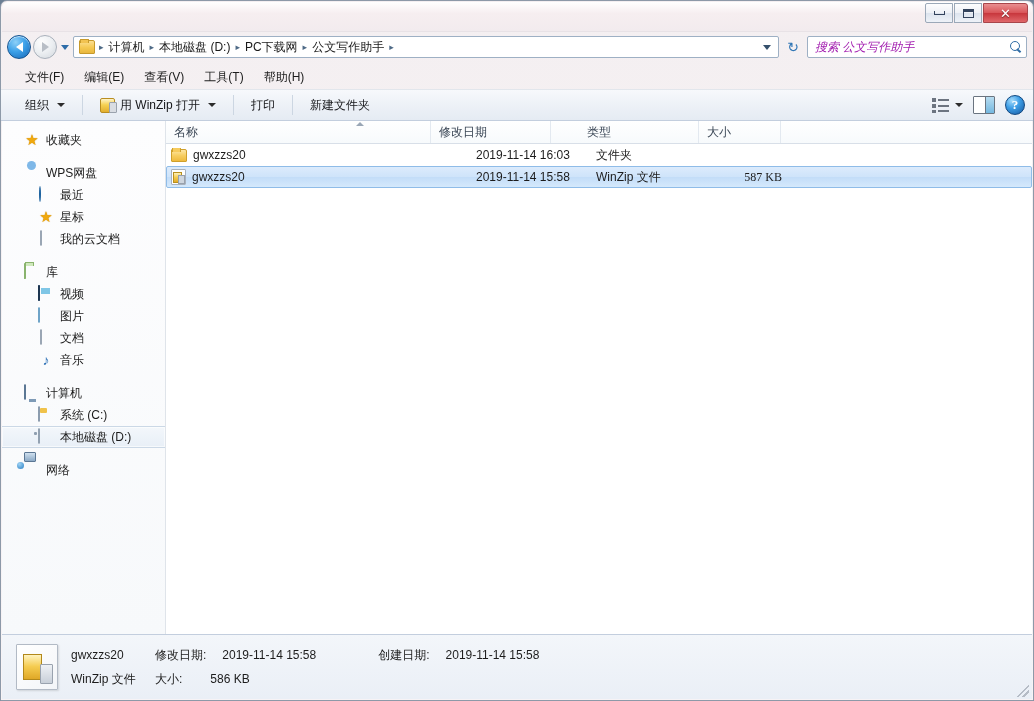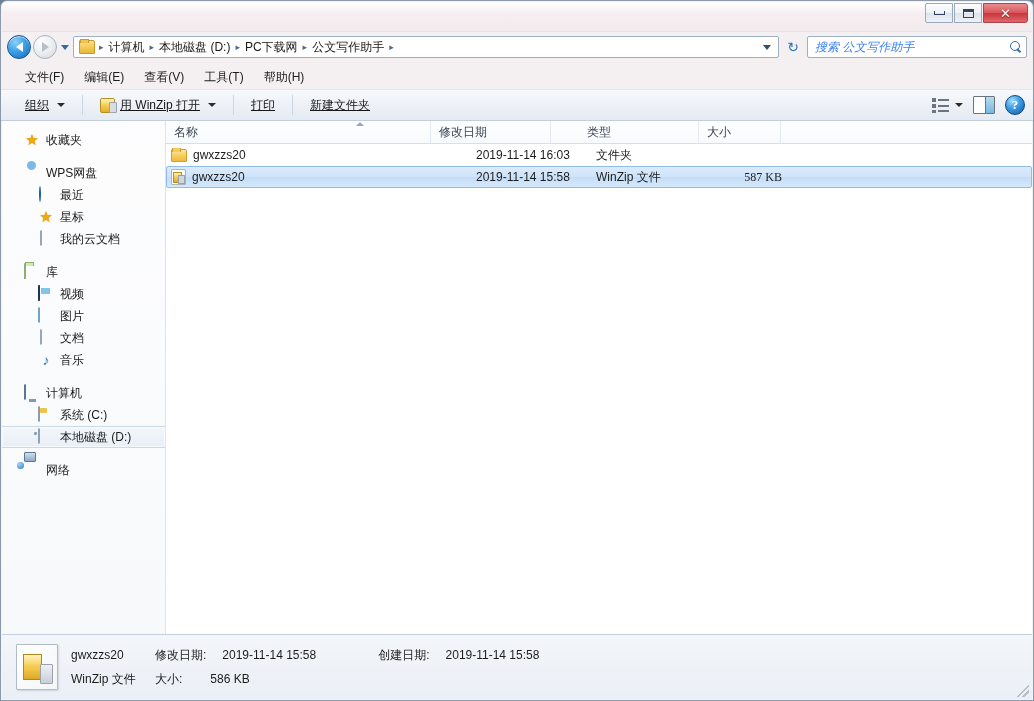--- a/index.html
+++ b/index.html
@@ -124,21 +124,21 @@
     width: 22px; height: 22px; margin: 0 3px;
     display: flex; align-items: center; justify-content: center;
     color: #2f75b5; font-size: 14px; cursor: default;
   }
   .searchbox {
     width: 220px; height: 22px;
     background: #fff; border: 1px solid #9eb0c4; border-radius: 2px;
     display: flex; align-items: center; padding: 0 4px 0 7px;
   }
   .searchbox .ph {
-    flex: 1; color: #3b82f6; font-style: italic; font-size: 12px;
+    flex: 1; color: #a21caf; font-style: italic; font-size: 12px;
     white-space: nowrap; overflow: hidden;
   }
   .mag {
     width: 12px; height: 12px; position: relative; flex: 0 0 auto;
   }
   .mag:before {
     content: ''; position: absolute; left: 0; top: 0;
     width: 8px; height: 8px; border: 1.6px solid #2f6ca5; border-radius: 50%;
   }
   .mag:after {
@@ -163,21 +163,20 @@
     background: linear-gradient(to bottom, #f7f9fc 0%, #edf1f7 50%, #e5ebf3 100%);
     border-top: 1px solid #e2e6ec;
     border-bottom: 1px solid #c3cede;
     display: flex; align-items: center; padding: 0 8px 0 14px;
   }
   .tbtn {
     display: flex; align-items: center; gap: 5px;
     padding: 4px 9px; color: #16171a; font-size: 12px; cursor: default;
     border: 1px solid transparent; border-radius: 3px;
     white-space: nowrap;
-    text-decoration: underline;
   }
   .tcaret {
     width: 0; height: 0;
     border-left: 4px solid transparent; border-right: 4px solid transparent;
     border-top: 4px solid #2c2c2c;
     margin-left: 3px;
   }
   .tsep { width: 1px; height: 20px; background: #ccd6e2; margin: 0 7px; }
   .winzip-ico {
     width: 15px; height: 15px; position: relative; flex: 0 0 auto;

